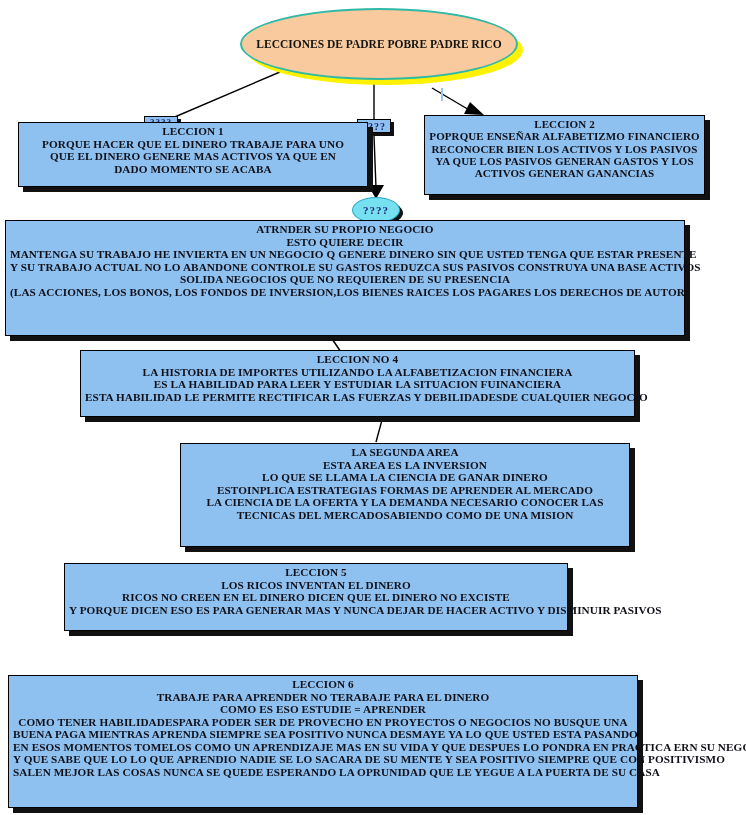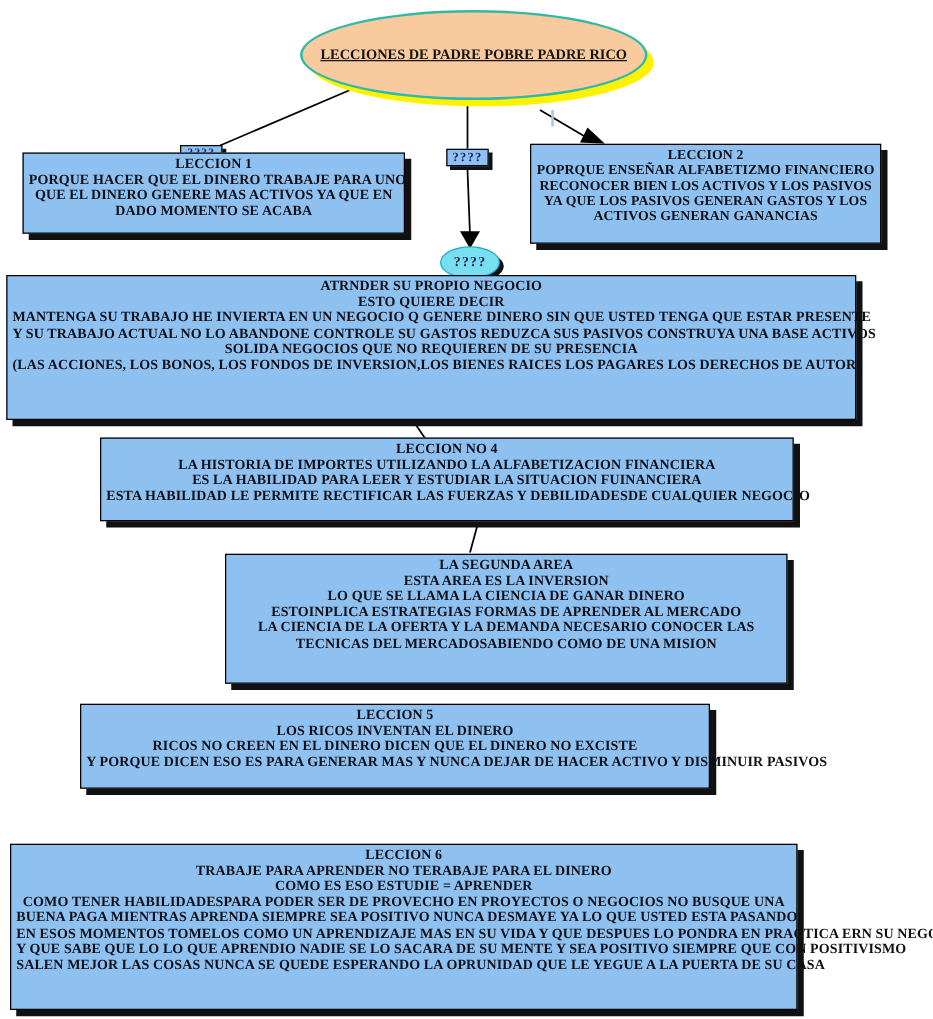--- a/index.html
+++ b/index.html
@@ -61,21 +61,20 @@
     background: #F8CA9D;
     border: 2px solid #2FB9A6;
     border-radius: 50%;
     box-shadow: 6px 6px 0 -1px #FFF200;
     display: flex;
     align-items: center;
     justify-content: center;
     color: #141414;
     font-weight: bold;
     text-align: center;
-    text-decoration: underline;
   }
 
   
   .qbox {
     background: #8EC0F0;
     border: 1px solid #000000;
     box-shadow: 3px 3px 0 0 #111111;
     color: #1b1b6b;
     font-weight: bold;
     text-align: center;
@@ -98,21 +97,21 @@
     letter-spacing: 1px;
   }
 
   
   #title-ellipse { left: 240px; top: 8px;  width: 278px; height: 72px; font-size: 11.5px; }
 
   #q-marker-1 { left: 144px; top: 116px; width: 34px; height: 11px; font-size: 9px; z-index: 1; }
   #q-marker-2 { left: 357px; top: 119px; width: 34px; height: 14px; font-size: 10px; }
   #q-ellipse  { left: 352px; top: 197px; width: 48px; height: 26px; font-size: 11px; }
 
-  #lesson1 { left: 18px;  top: 122px; width: 306px; height: 65px; font-size: 11.2px; }
+  #lesson1 { left: 18px;  top: 122px; width: 350px; height: 65px; font-size: 11.2px; }
   #lesson2 { left: 424px; top: 115px; width: 281px; height: 80px; font-size: 11px; }
   #lesson3 { left: 5px;   top: 220px; width: 680px; height: 116px; font-size: 11.2px; }
   #lesson4 { left: 80px;  top: 350px; width: 555px; height: 67px; font-size: 11.2px; }
   #lesson-segunda { left: 180px; top: 443px; width: 450px; height: 104px; font-size: 11.2px; }
   #lesson5 { left: 64px;  top: 563px; width: 504px; height: 68px; font-size: 11.2px; }
   #lesson6 { left: 8px;   top: 675px; width: 630px; height: 133px; font-size: 11.2px; }
 </style>
 </head>
 <body>
 

